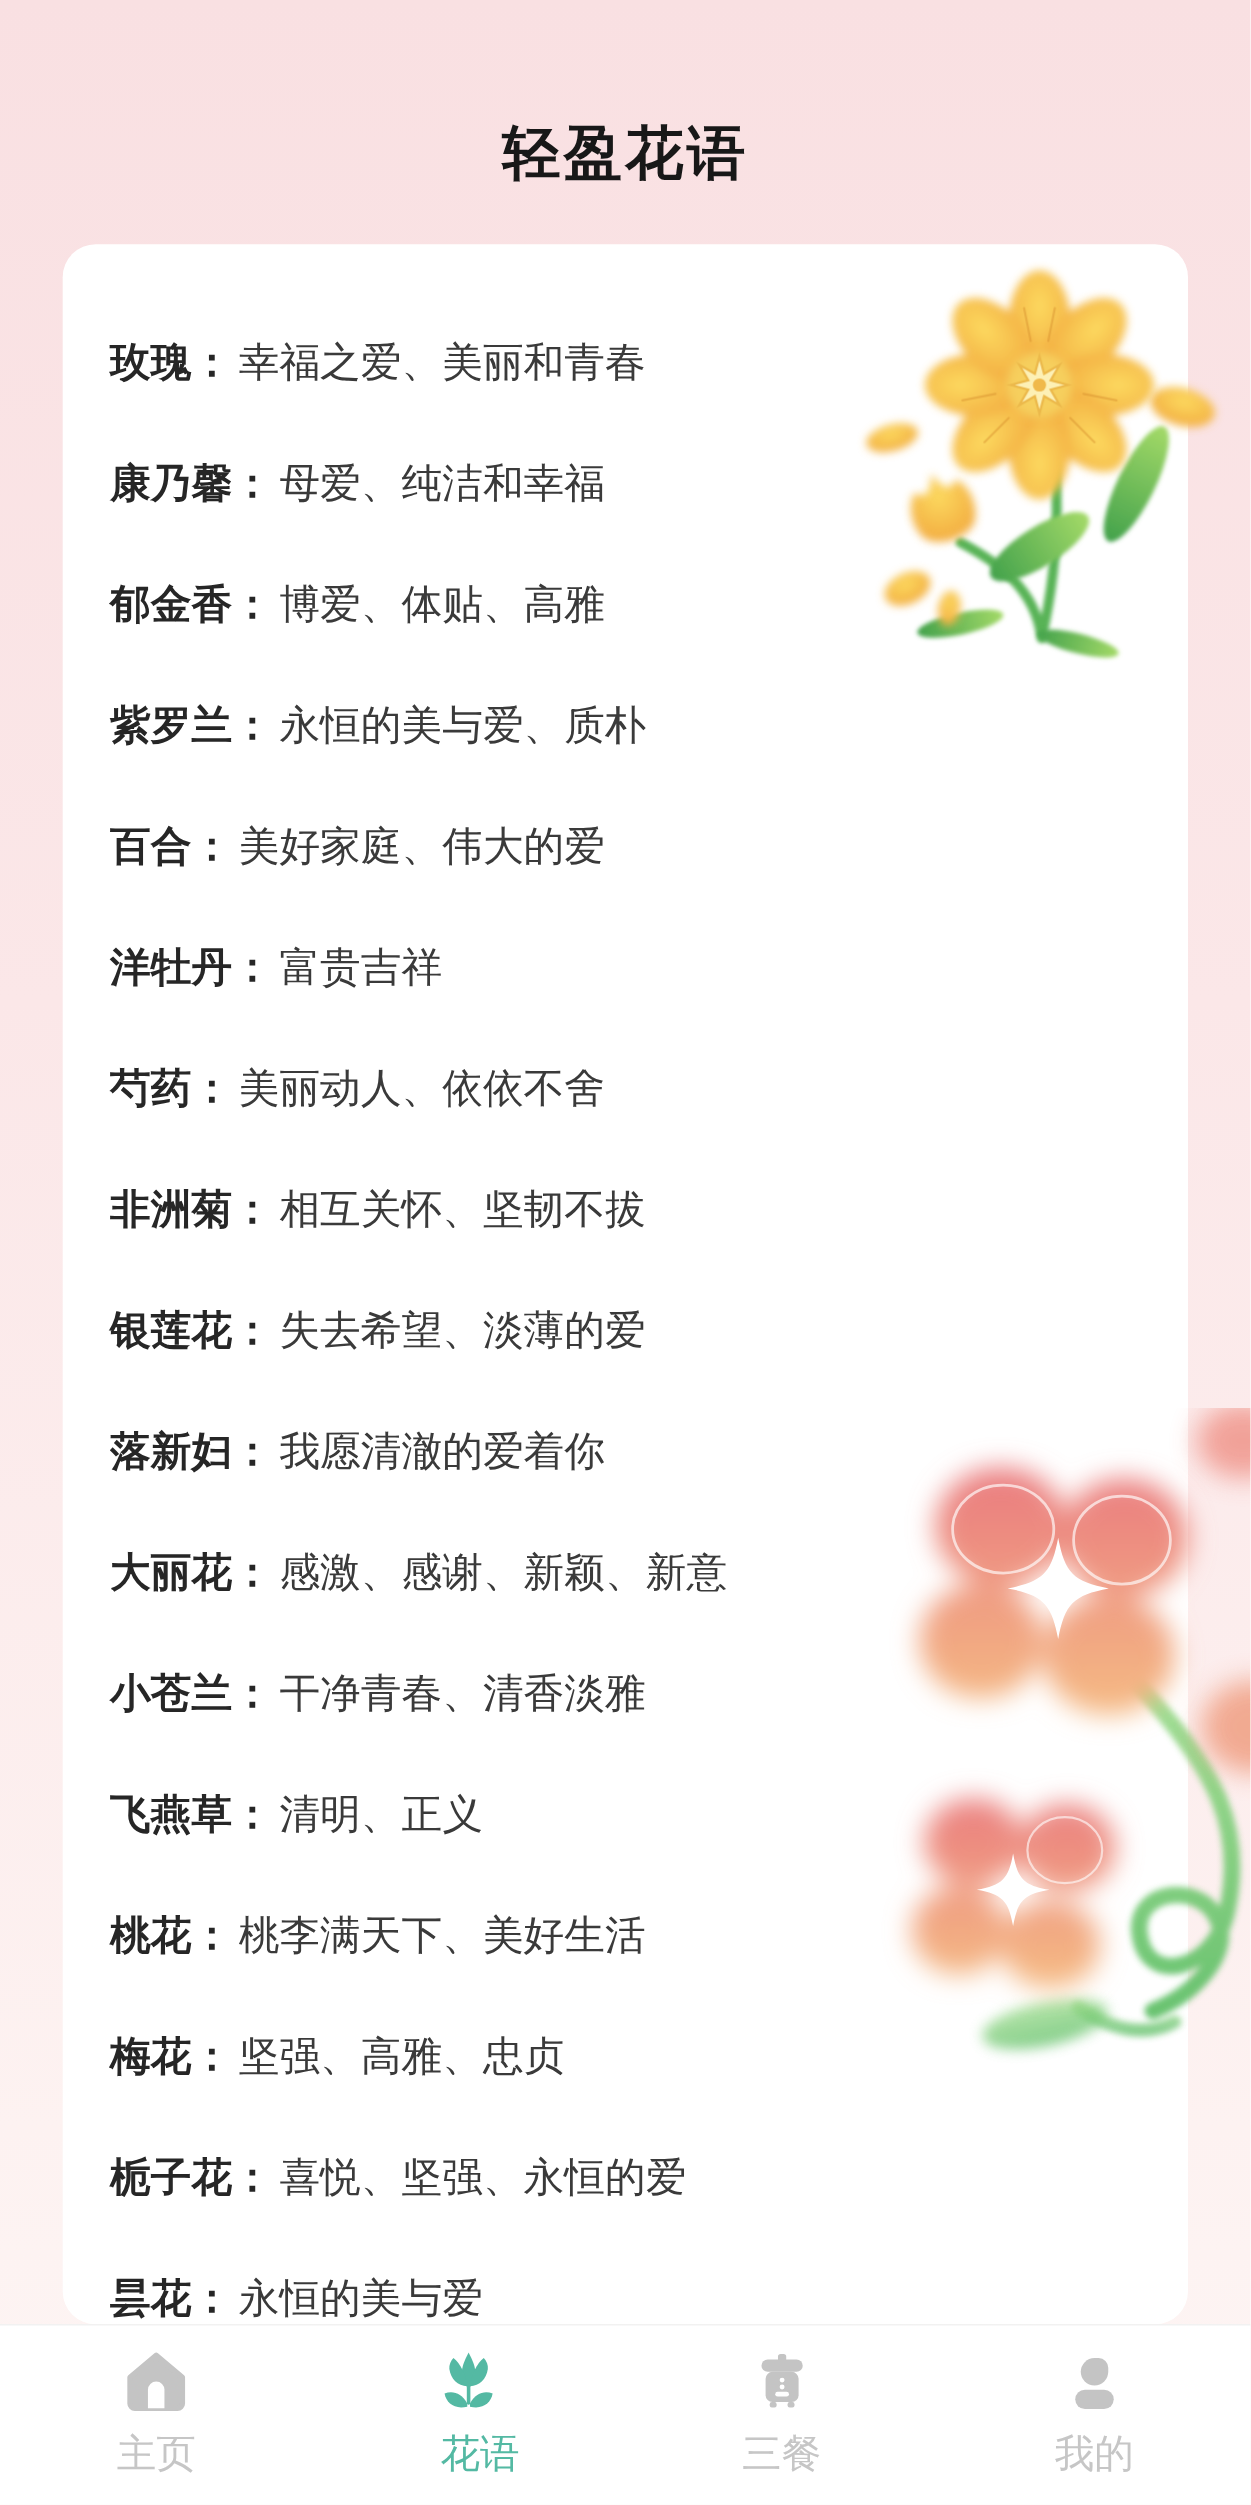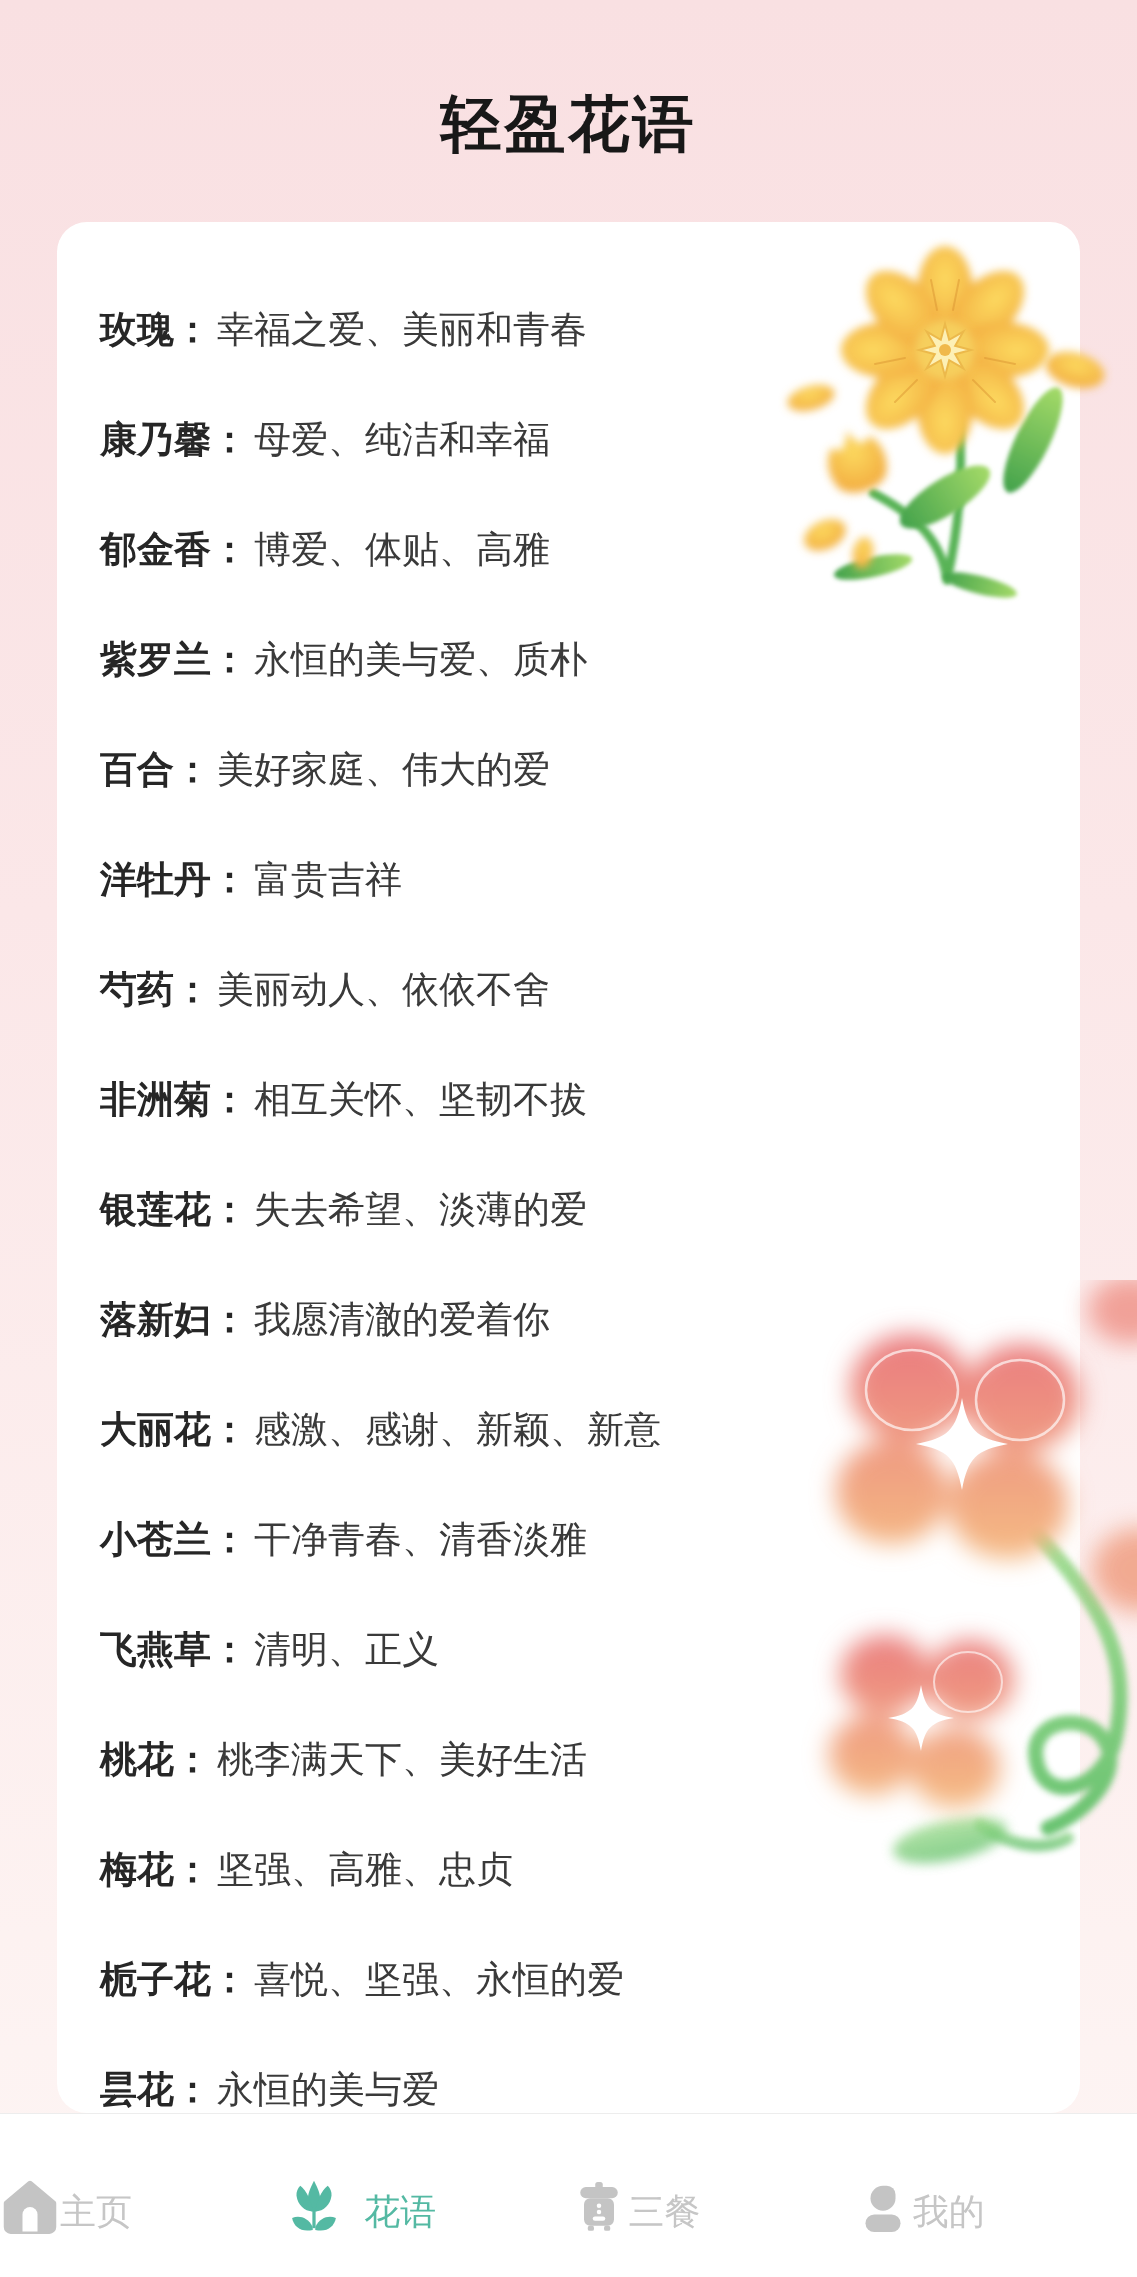--- a/index.html
+++ b/index.html
@@ -1,31 +1,31 @@
 <!DOCTYPE html>
 <html><head>
 <meta charset="utf-8">
 <style>
   html,body{margin:0;padding:0;}
   body{font-family:"Liberation Sans","DejaVu Sans",sans-serif;}
   .page{position:relative;width:1137px;height:2277px;overflow:hidden;
         background:linear-gradient(180deg,#f9e0e2 0%,#fbe7e8 40%,#fdf2f1 85%,#fdf5f4 100%);}
-  .page-title{position:absolute;top:84px;left:0;width:100%;text-align:center;
-        font-size:61px;font-weight:700;color:#181818;letter-spacing:3px;}
+  .page-title{position:absolute;top:104px;left:0;width:100%;text-align:center;
+        font-size:53px;font-weight:700;color:#181818;letter-spacing:3px;}
   .card{position:absolute;left:57px;top:222px;width:1023px;height:1891px;
         background:#ffffff;border-radius:30px;z-index:1;}
   .rows{position:absolute;left:0;top:0;width:100%;padding:23px 30px 0 43px;box-sizing:border-box;}
   .row{height:110px;display:flex;align-items:flex-end;white-space:nowrap;}
   .row-label{font-size:37px;font-weight:700;color:#262626;}
   .row-value{font-size:37px;font-weight:400;color:#3a3a3a;margin-left:6px;}
   .illo-top{position:absolute;left:745px;top:235px;width:380px;height:370px;z-index:2;pointer-events:none;}
   .illo-bottom{position:absolute;left:790px;top:1280px;width:347px;height:600px;z-index:2;pointer-events:none;}
   .navbar{position:absolute;left:0;top:2113px;width:1137px;height:164px;background:#ffffff;
         border-top:1px solid #ededed;display:flex;z-index:5;}
-  .nav-item{flex:1;display:flex;flex-direction:row;align-items:center;padding-top:21px;cursor:pointer;}
+  .nav-item{flex:1;display:flex;flex-direction:column;align-items:center;padding-top:21px;cursor:pointer;}
   .nav-icon{width:60px;height:60px;}
   .nav-label{margin-top:12px;font-size:36px;color:#c6c6c6;}
   .nav-item.active .nav-label{color:#54b9a3;margin-left:20px;}
 </style>
 </head>
 <body>
 
 <div class="page">
 
   <div class="page-title">轻盈花语</div>

